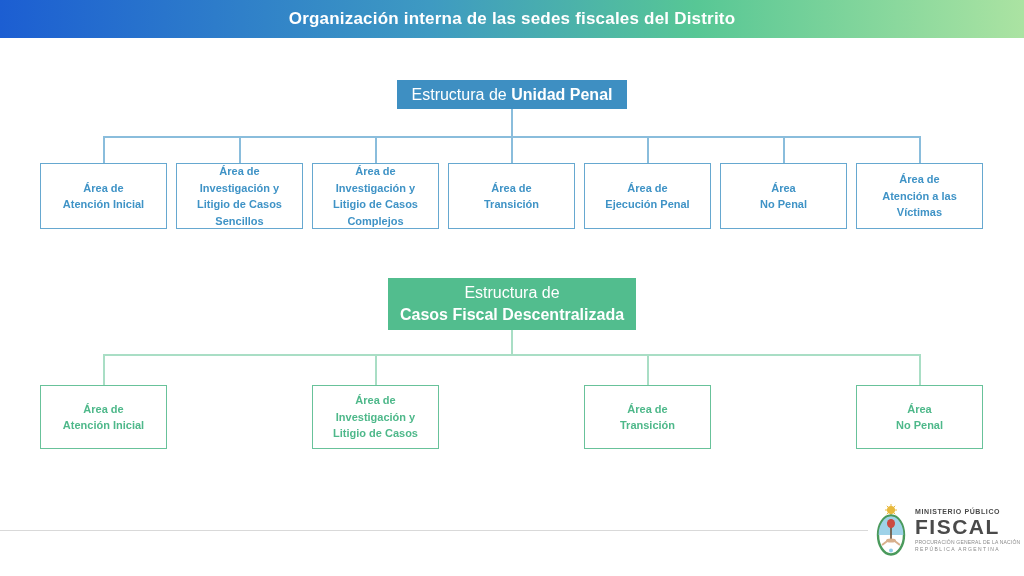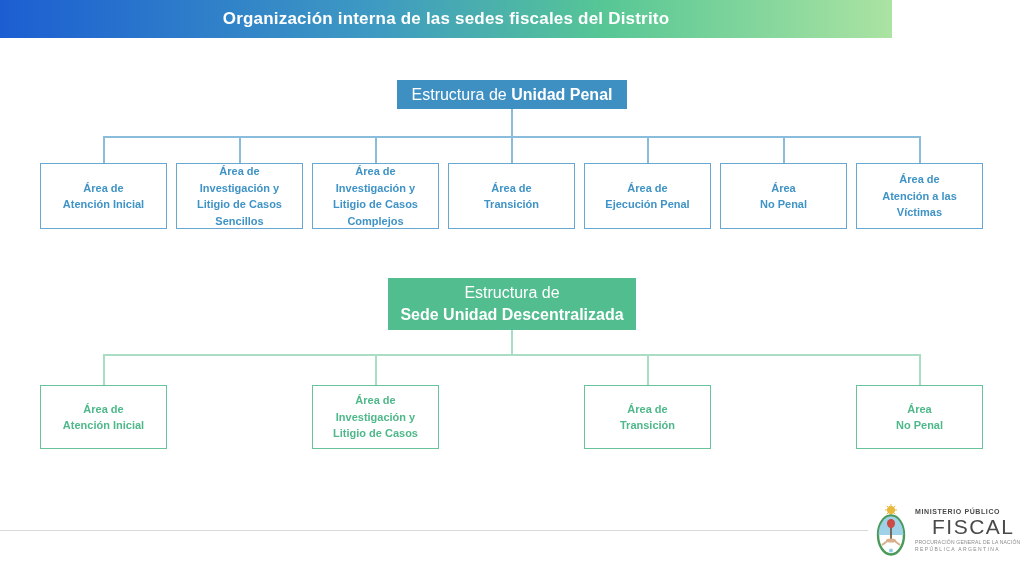--- a/index.html
+++ b/index.html
@@ -1,21 +1,21 @@
 <!DOCTYPE html>
 <html style="--g1: #1c5ed2; --g2: #3e9ac2; --g3: #57c795; --g4: #abe3a2; --blue-accent: #3e8fc2; --blue-text: #3f93c6; --blue-border: #66a8d0; --blue-line: #8abddc; --green-accent: #52bd8e; --green-text: #4eb88a; --green-border: #68c29a; --green-line: #a9dec5; --rule: #d9d9d9; --logo-text: #4a4a4a;"><head>
 <meta charset="utf-8">
 <style>
   html,body{margin:0;padding:0;}
   body{
     width:1024px;height:576px;background:#fff;position:relative;overflow:hidden;
     font-family:"Liberation Sans", sans-serif;
   }
   .topbar{
-    position:absolute;left:0;top:0;width:892px;height:38px;
+    position:absolute;left:0;top:0;width:1024px;height:38px;
     background:linear-gradient(90deg, var(--g1) 0%, var(--g2) 42%, var(--g3) 68%, var(--g4) 100%);
     display:flex;align-items:center;justify-content:center;
   }
   .topbar h1{margin:0;color:#fff;font-size:17px;font-weight:bold;letter-spacing:.2px;}
 
   .node-root-blue{
     position:absolute;left:397px;top:80px;width:230px;height:29px;
     background:var(--blue-accent);color:#fff;
     display:flex;align-items:center;justify-content:center;font-size:16px;white-space:pre;
   }
@@ -36,21 +36,21 @@
     font-weight:bold;font-size:11px;line-height:1.5;white-space:pre-line;
   }
   .area.blue{border:1px solid var(--blue-border);color:var(--blue-text);top:163px;height:66px;}
   .area.green{border:1px solid var(--green-border);color:var(--green-text);top:385px;height:64px;}
 
   .footer-rule{position:absolute;left:0;top:530px;width:868px;height:1px;background:var(--rule);}
 
   .logo{position:absolute;left:874px;top:503px;display:flex;align-items:center;gap:7px;}
   .logo-text{display:flex;flex-direction:column;}
   .logo-text .l1{font-size:7px;font-weight:bold;color:var(--logo-text);letter-spacing:.6px;}
-  .logo-text .l2{font-size:21px;font-weight:400;color:var(--logo-text);letter-spacing:1.5px;line-height:1;margin:1px 17px 2px;}
+  .logo-text .l2{font-size:21px;font-weight:700;color:var(--logo-text);letter-spacing:1.5px;line-height:1;margin:1px 0 2px;}
   .logo-text .l3{font-size:5px;color:#8a8a8a;letter-spacing:.2px;}
   .logo-text .l4{font-size:5px;color:#8a8a8a;letter-spacing:1.4px;margin-top:1px;}
 </style>
 </head>
 <body>
 
 <div class="topbar">
   <h1>Organización interna de las sedes fiscales del Distrito</h1>
 </div>
 
@@ -84,21 +84,21 @@
   <div class="area blue" style="left:720px;"><span>Área
 No Penal</span></div>
   <div class="area blue" style="left:856px;"><span>Área de
 Atención a las
 Víctimas</span></div>
 </div>
 
 <div>
   <div class="node-root-green">
     <span>Estructura de</span>
-    <b>Sede Unidad Descentralizada</b>
+    <b>Casos Fiscal Descentralizada</b>
   </div>
 
   <div class="vline green-line" style="left:511px;top:330px;height:25px;"></div>
   <div class="hline green-line" style="left:103px;top:354px;width:817px;"></div>
   <div class="vline green-line" style="left:103px;top:354px;height:31px;"></div>
   <div class="vline green-line" style="left:375px;top:354px;height:31px;"></div>
   <div class="vline green-line" style="left:647px;top:354px;height:31px;"></div>
   <div class="vline green-line" style="left:919px;top:354px;height:31px;"></div>
 
   <div class="area green" style="left:40px;"><span>Área de

